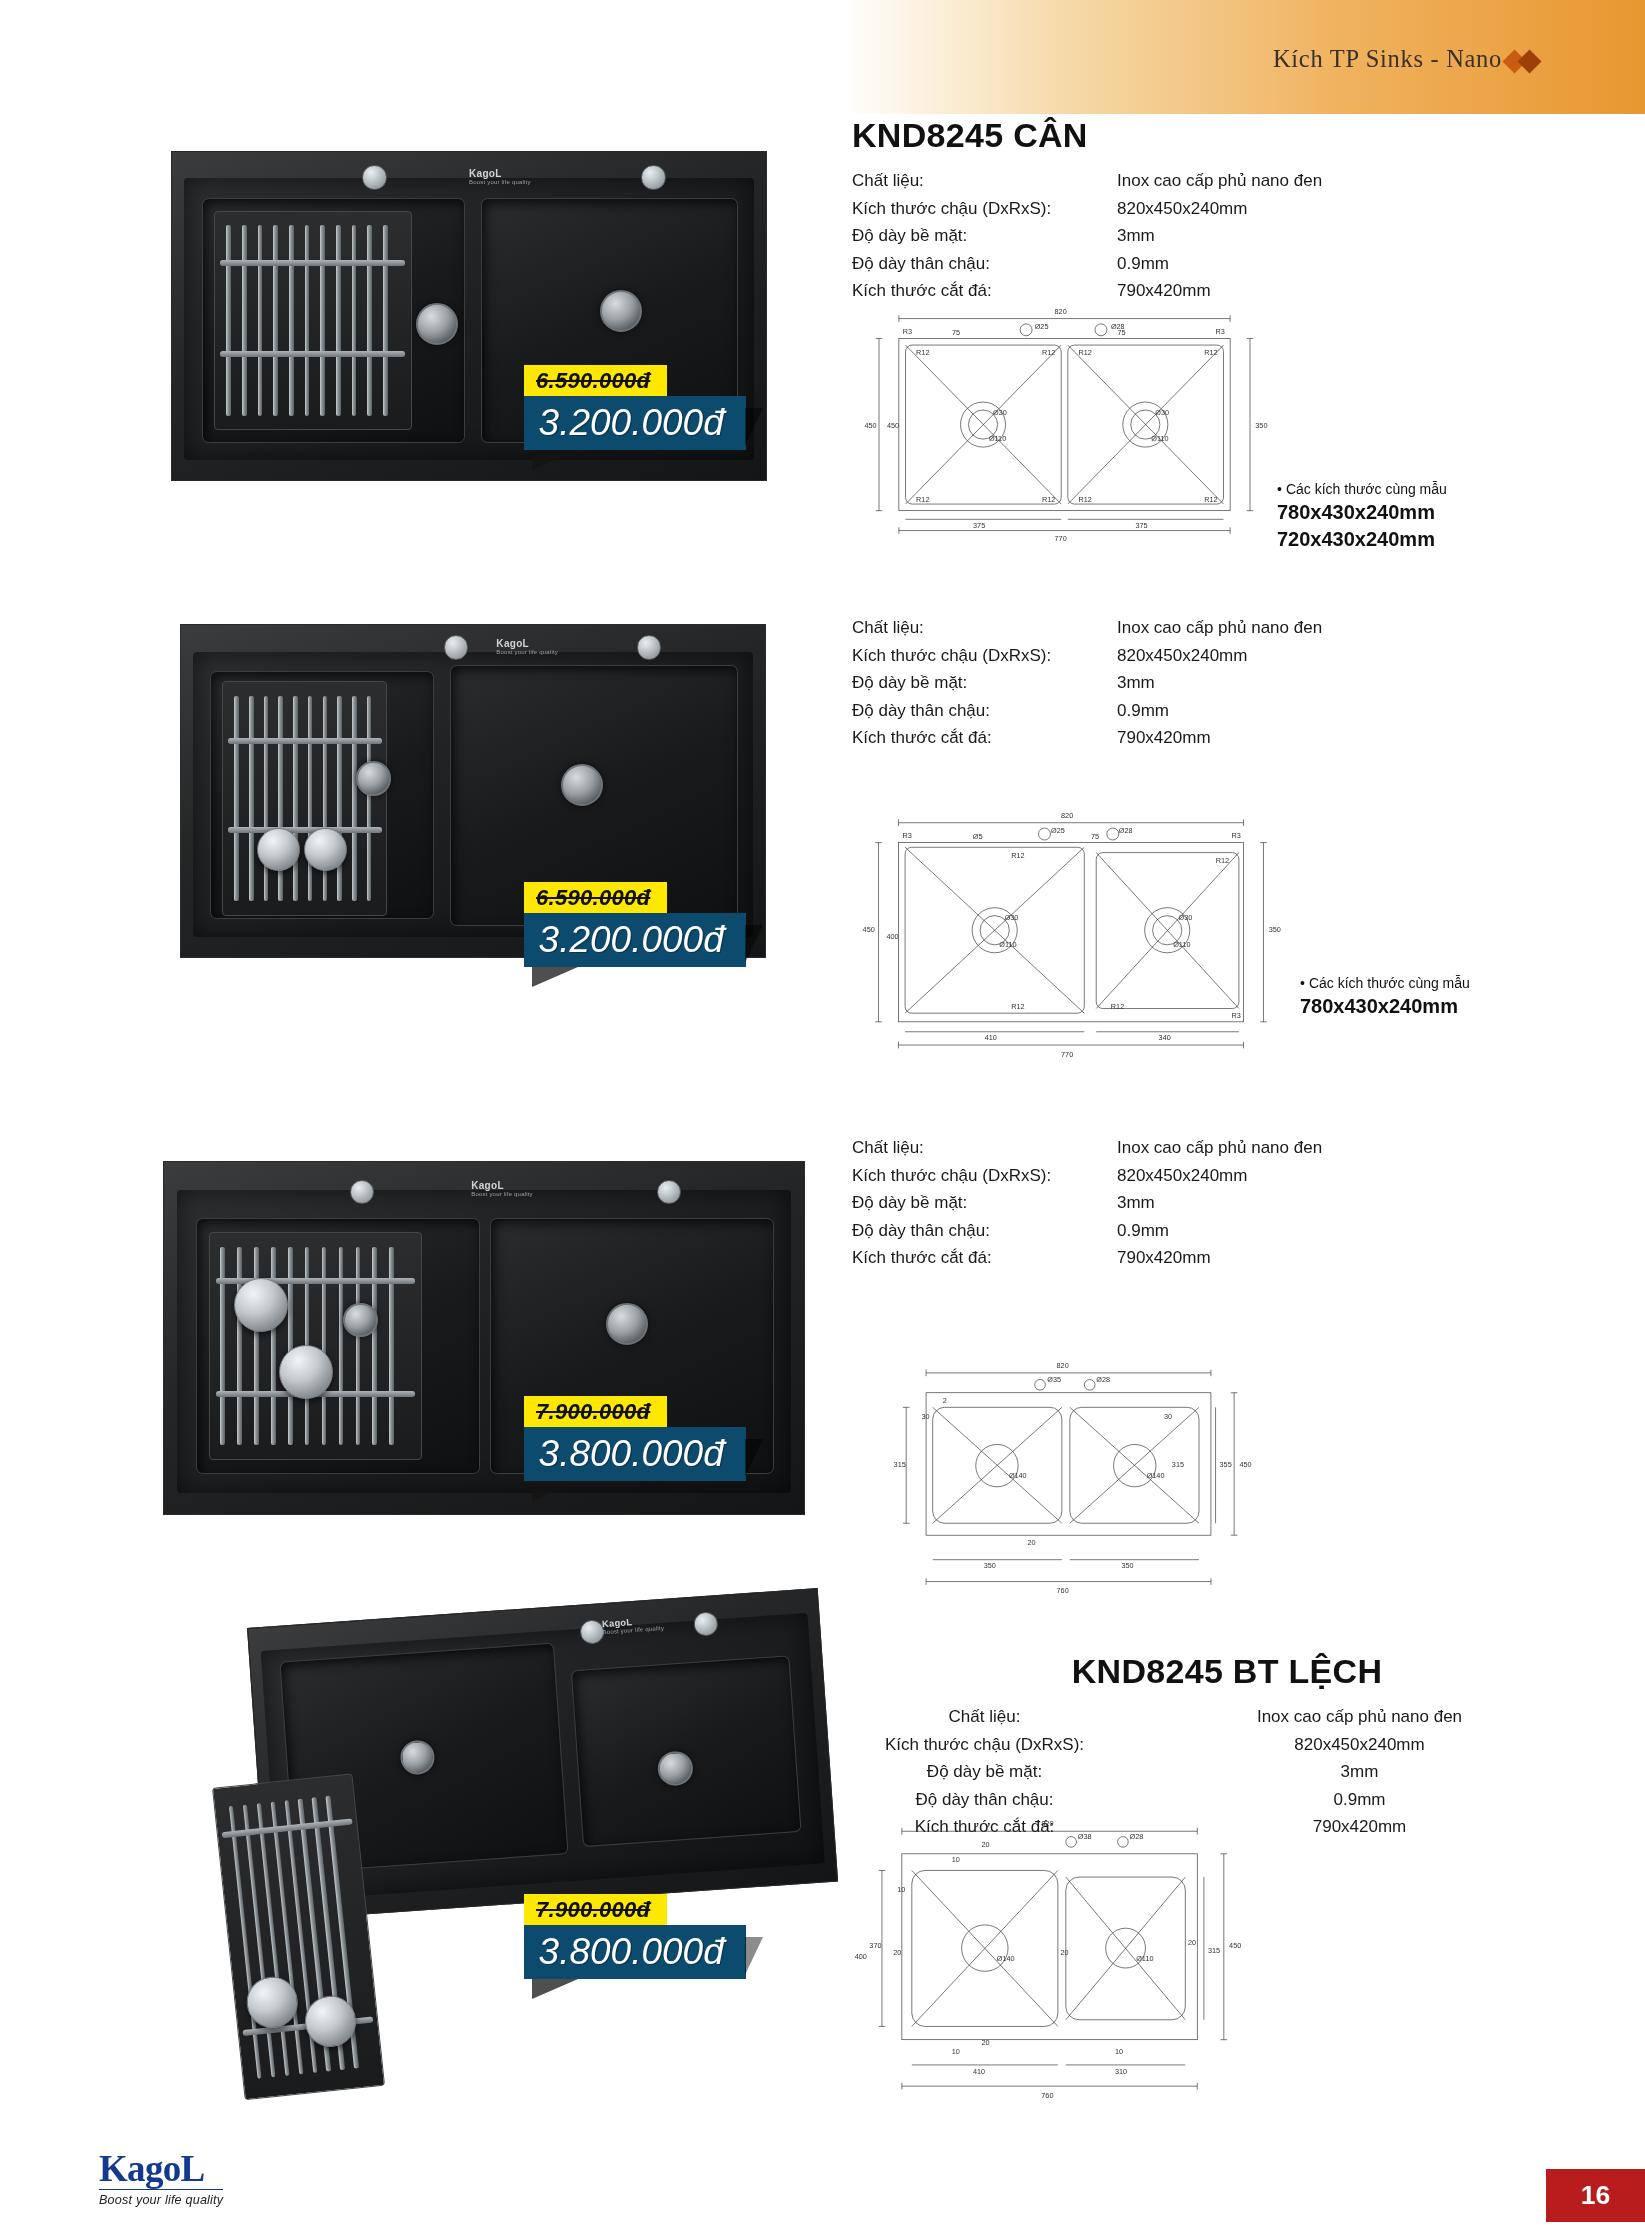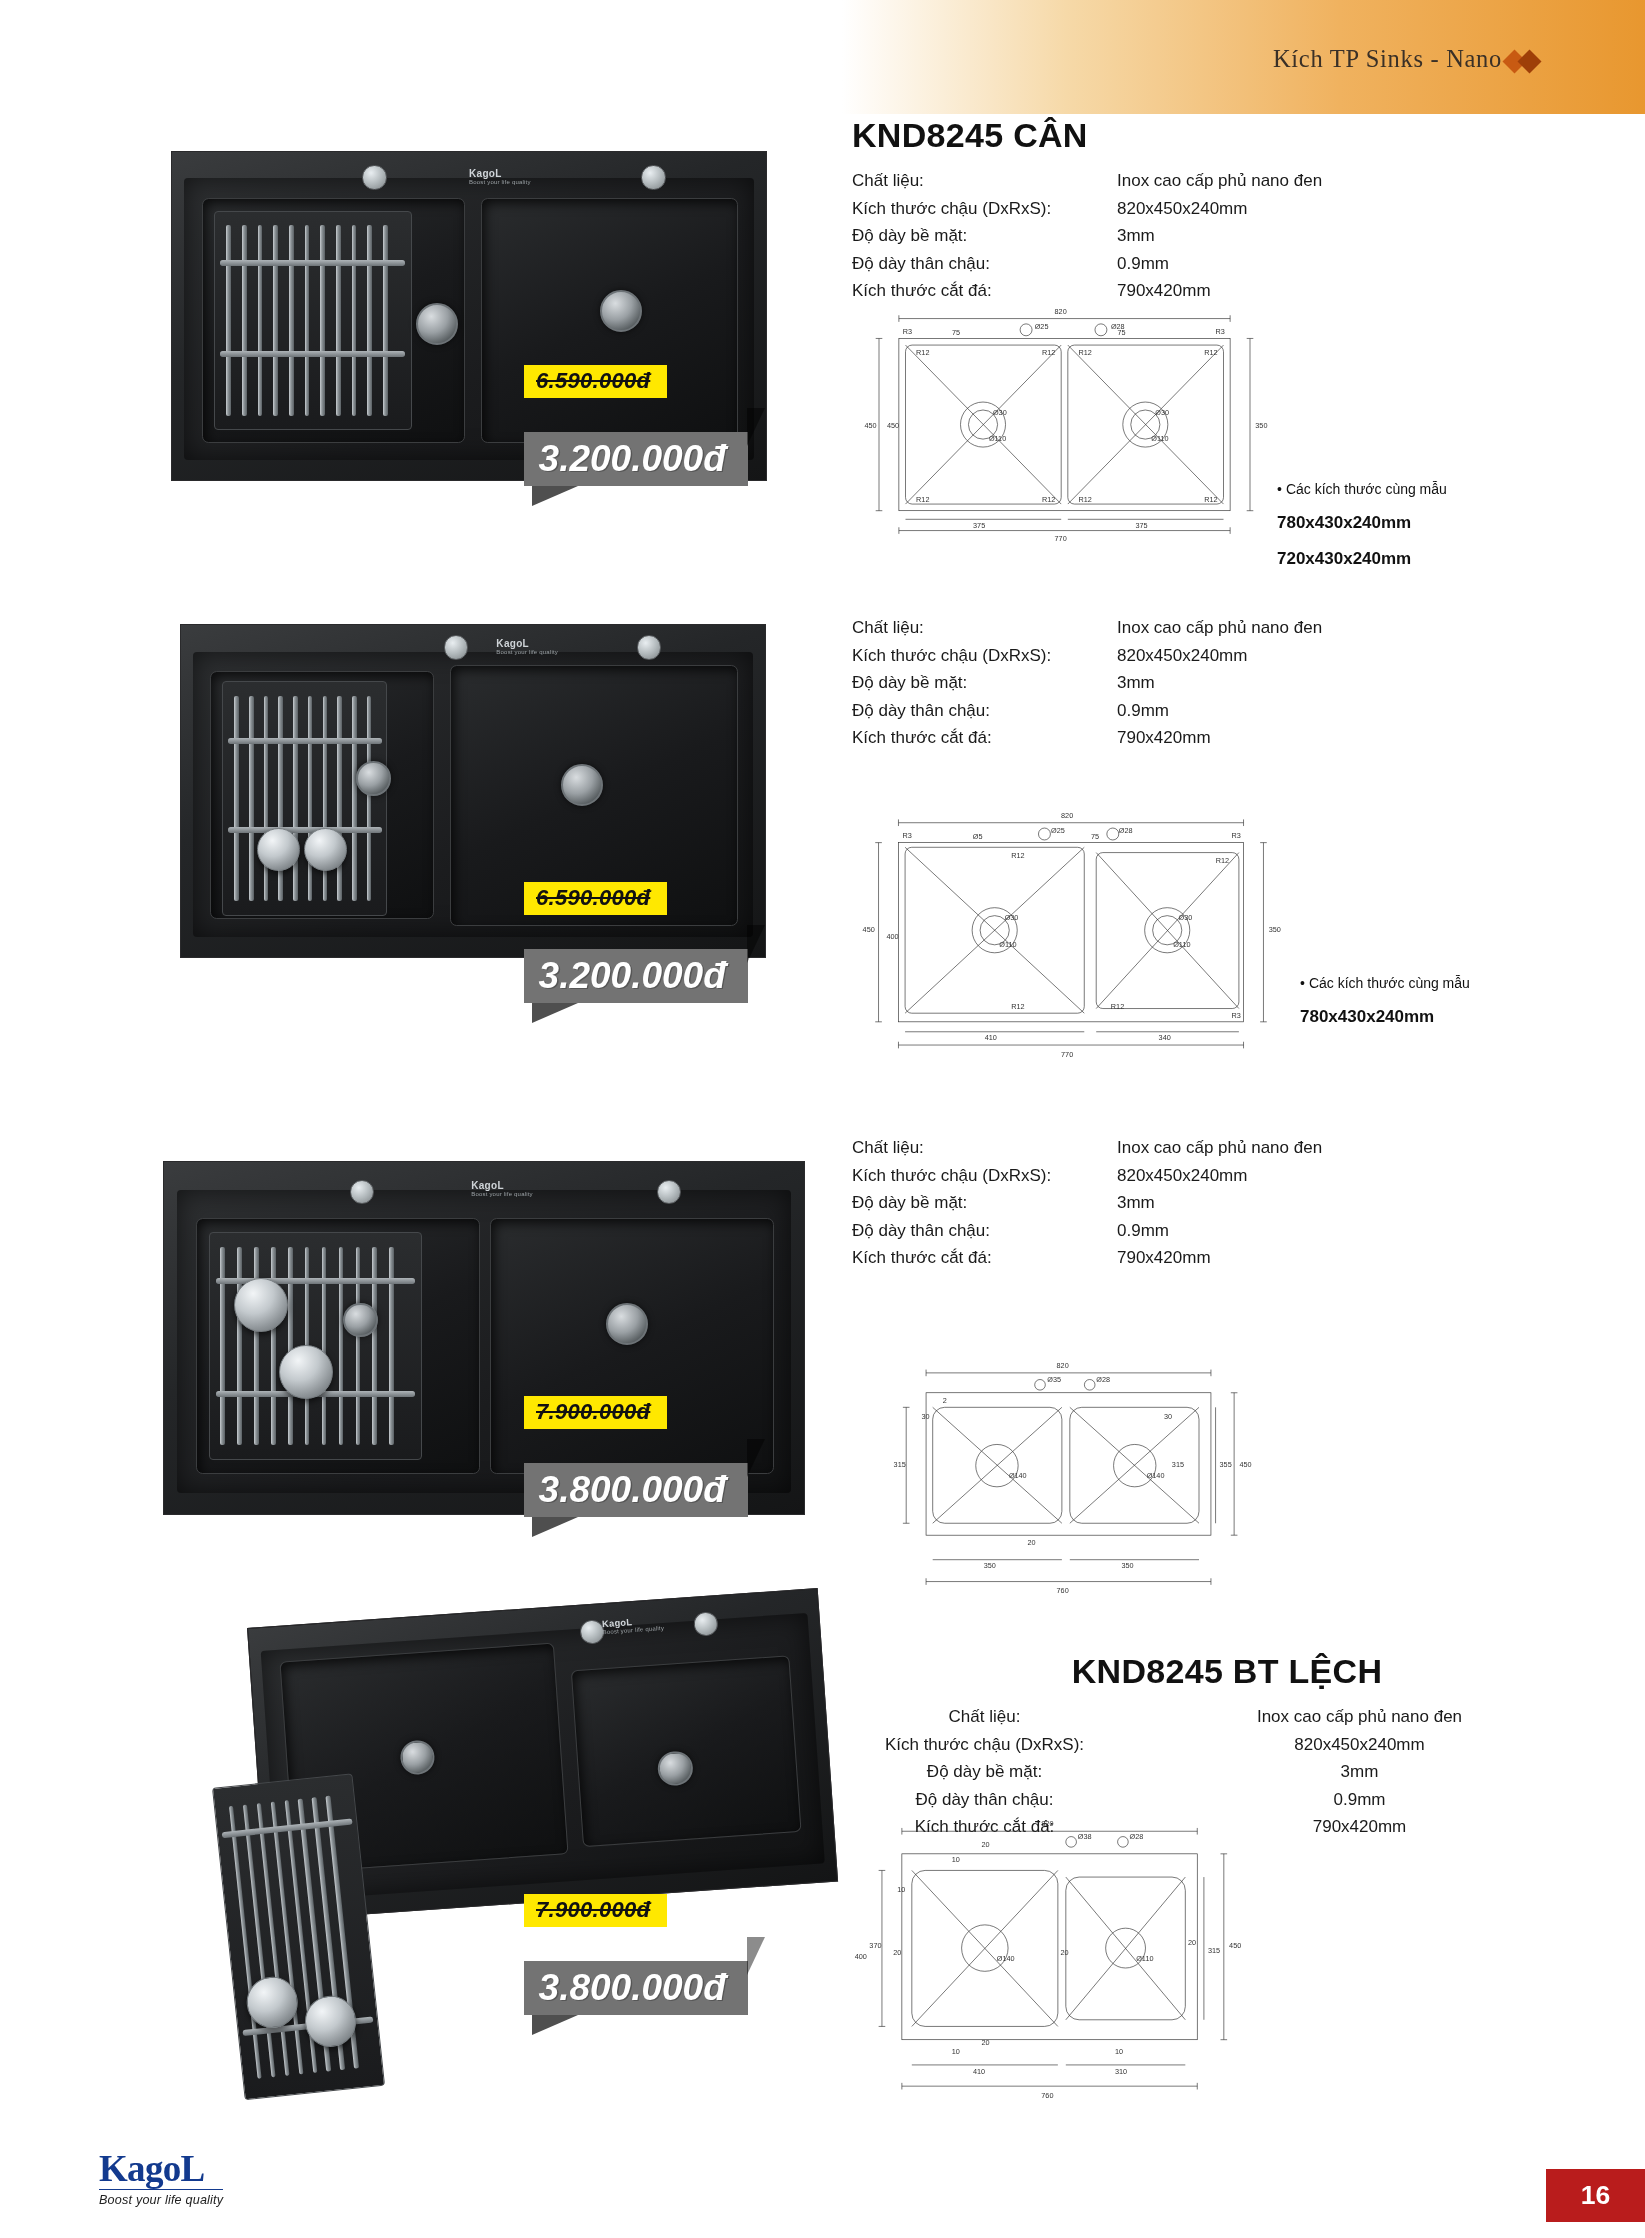--- a/index.html
+++ b/index.html
@@ -169,30 +169,29 @@
     text-decoration: line-through;
     text-decoration-thickness: 2px;
     text-decoration-color: #111;
   }
   .price-new-wrap {
     position: relative;
     display: block;
     margin-top: -1.3px;
   }
   .price-new {
-    background: #737373;
+    background: #0c4a6e;
     color: #fff;
     font-style: italic;
-    font-weight: bold;
+    font-weight: normal;
     font-size: 37px;
     padding: 5.3px 22.6px 6.6px 14.6px;
     display: inline-block;
     letter-spacing: 0px;
     text-shadow: 1.3px 1.3px 0 rgba(0,0,0,.25);
-    margin-top: 36px;
   }
   .tag-shadow {
     position: absolute;
     right: -17px;
     top: 12px;
     width: 0;
     height: 0;
     border-left: 18.6px solid rgba(0,0,0,.45);
     border-bottom: 38px solid transparent;
   }
@@ -234,21 +233,21 @@
   
   .drawing {
     position: absolute;
   }
   .note {
     position: absolute;
     font-size: 14px;
     color: #111;
   }
   .note .bullet { margin-right: 4px; }
-  .note b { font-size: 17px; display: block; margin-top: 16px; }
+  .note b { font-size: 20px; display: block; margin-top: 4px; }
 
   
   .footer-logo {
     position: absolute;
     left: 99px;
     bottom: 32px;
   }
   .kagol {
     font-family: "Liberation Serif", serif;
     font-size: 37px;

